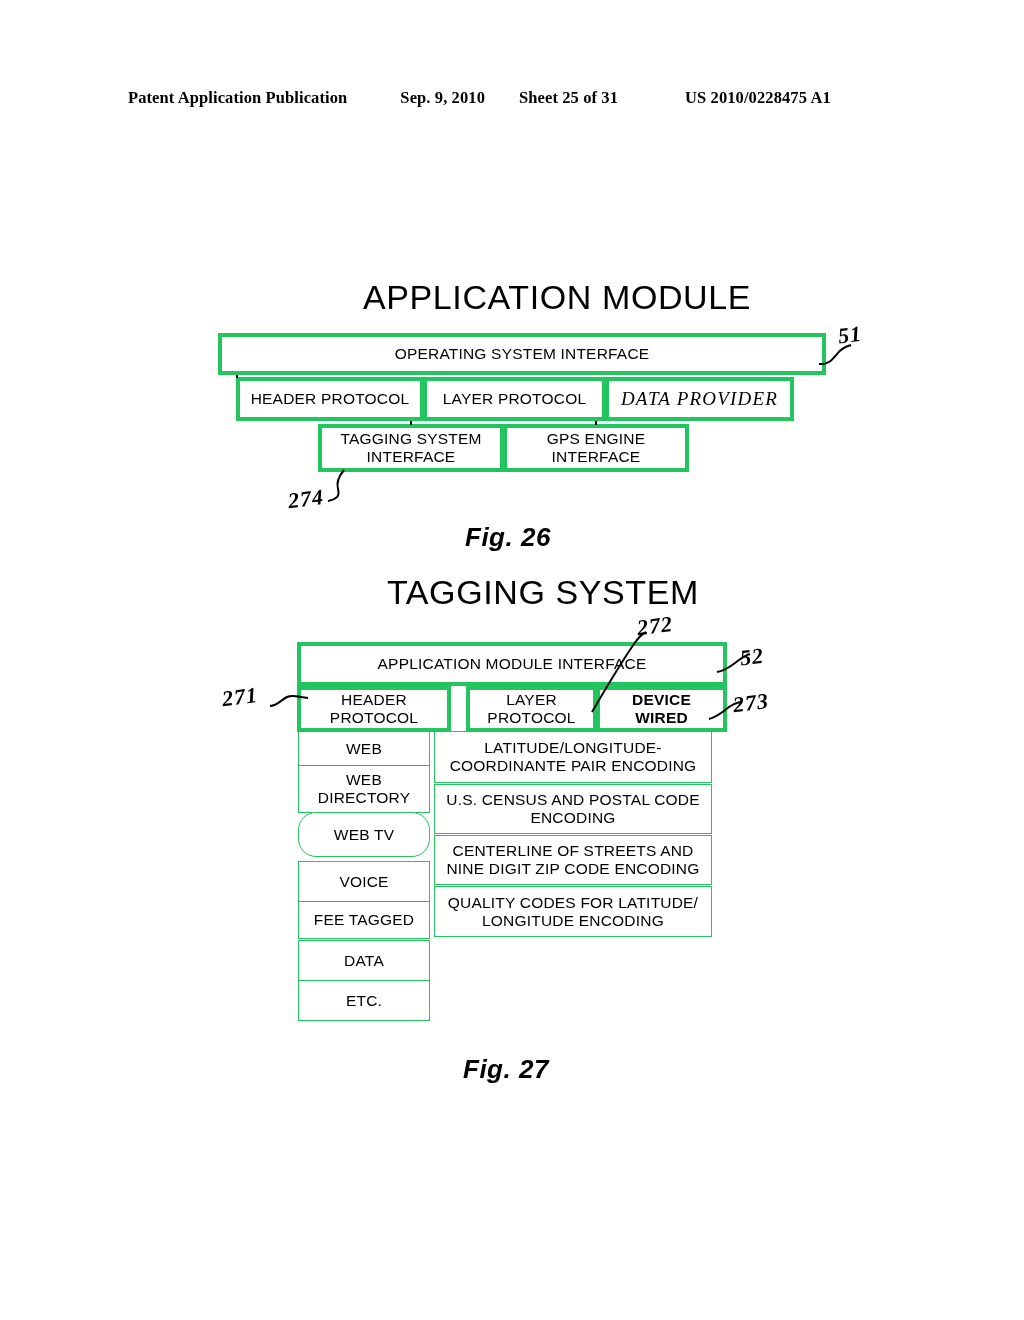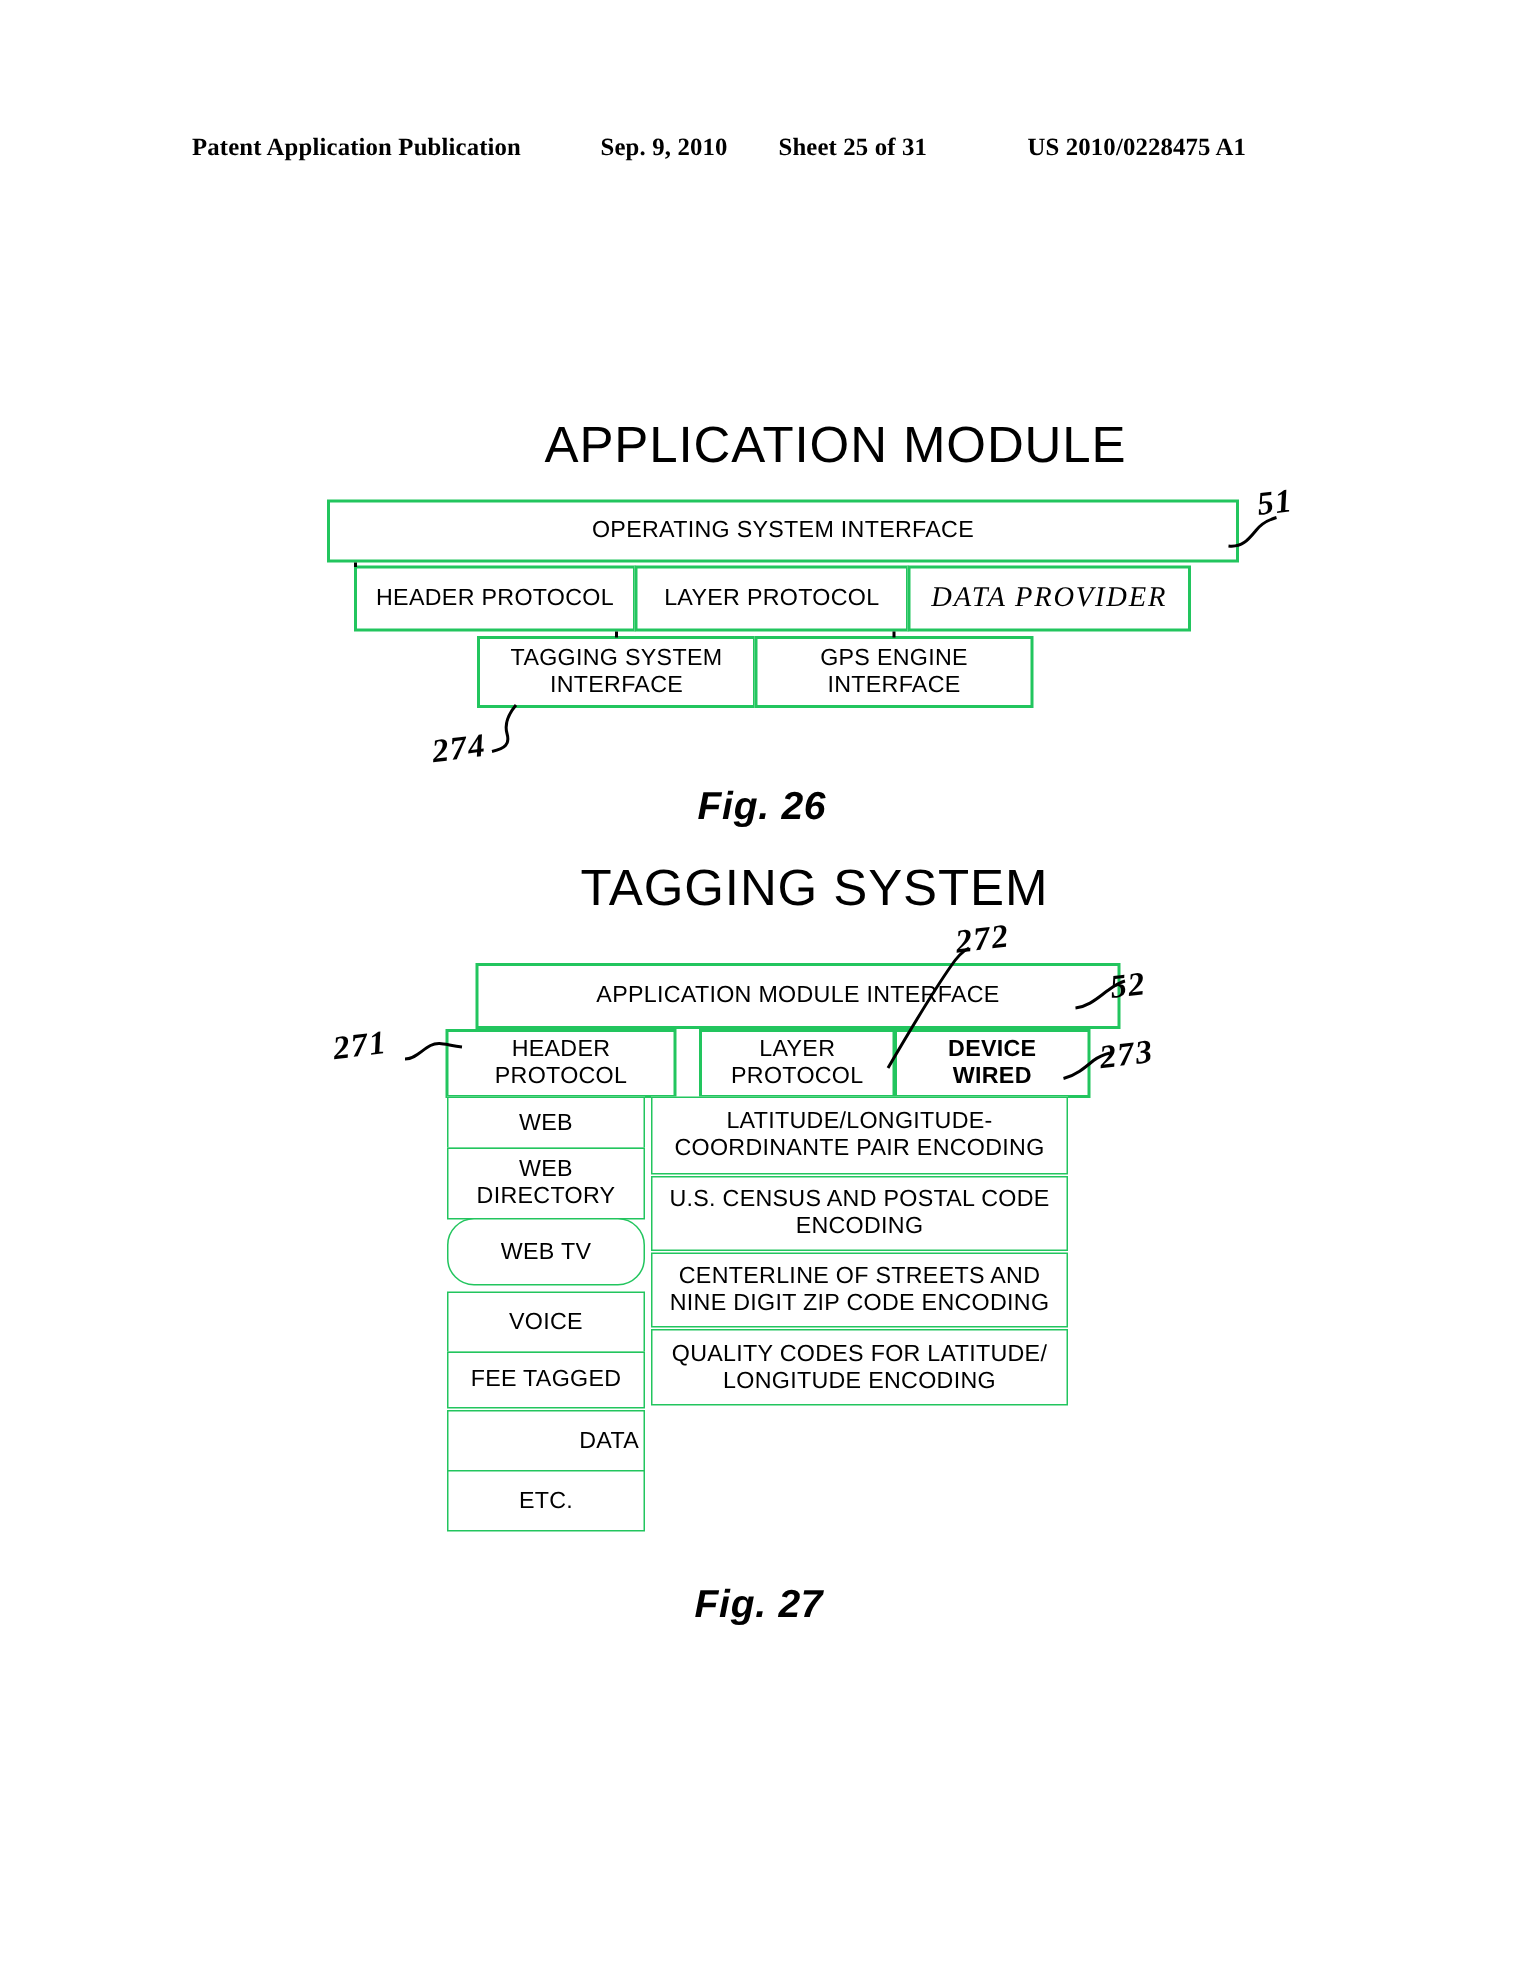--- a/index.html
+++ b/index.html
@@ -58,21 +58,21 @@
     font-weight: bold;
     font-size: 22px;
     letter-spacing: 1px;
     white-space: nowrap;
     transform: rotate(-7deg);
   }
 
   .box {
     position: absolute;
     box-sizing: border-box;
-    border: 2px solid #22c55e;
+    border: 4px solid #22c55e;
     background: #fff;
     display: flex;
     align-items: center;
     justify-content: center;
     text-align: center;
     font-size: 15.5px;
     line-height: 1.15;
     letter-spacing: 0.2px;
   }
   .box.thin { border-width: 1.6px; }
@@ -99,32 +99,32 @@
   #f26-tag { left: 318px; top: 424px; width: 186px; height: 48px; }
   #f26-gps { left: 503px; top: 424px; width: 186px; height: 48px; }
 
   #f26-ref51 { left: 838px; top: 322px; }
   #f26-ref274 { left: 288px; top: 486px; }
 
   
   #fig27-title { top: 573px; left: 387px; }
   #fig27-caption { top: 1054px; left: 463px; }
 
-  #f27-ami { left: 297px; top: 642px; width: 430px; height: 44px; margin-left: 20px; }
+  #f27-ami { left: 297px; top: 642px; width: 430px; height: 44px; }
   #f27-hdr { left: 297px; top: 686px; width: 154px; height: 46px; }
   #f27-layer { left: 466px; top: 686px; width: 131px; height: 46px; }
   #f27-dev { left: 596px; top: 686px; width: 131px; height: 46px; font-weight: bold; }
 
   .f27-left { left: 298px; width: 132px; }
   #f27-l0 { top: 731px; height: 35px; }
   #f27-l1 { top: 765px; height: 48px; }
   #f27-l2 { top: 812px; height: 45px; border-radius: 18px; }
   #f27-l3 { top: 861px; height: 41px; }
   #f27-l4 { top: 901px; height: 38px; }
-  #f27-l5 { top: 940px; height: 41px; justify-content: flex-end; }
+  #f27-l5 { top: 940px; height: 41px; }
   #f27-l6 { top: 980px; height: 41px; }
 
   .f27-right { left: 434px; width: 278px; }
   #f27-r0 { top: 731px; height: 52px; }
   #f27-r1 { top: 784px; height: 50px; }
   #f27-r2 { top: 835px; height: 50px; }
   #f27-r3 { top: 886px; height: 51px; }
 
   #f27-ref271 { left: 222px; top: 684px; }
   #f27-ref272 { left: 637px; top: 613px; }

